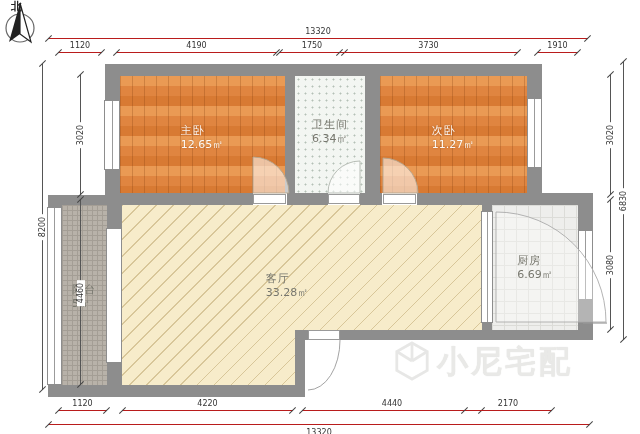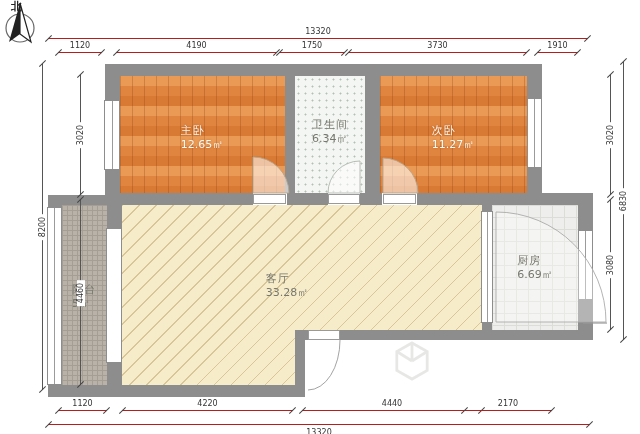--- a/index.html
+++ b/index.html
@@ -141,21 +141,21 @@
   </div>
   <div class="dim-h" style="left:58px;top:52px;width:44px;">
     <span class="lbl">1120</span>
   </div>
   <div class="dim-h" style="left:116px;top:52px;width:161px;">
     <span class="lbl">4190</span>
   </div>
   <div class="dim-h" style="left:279px;top:52px;width:66px;">
     <span class="lbl">1750</span>
   </div>
-  <div class="dim-h" style="left:348px;top:52px;width:179px;">
+  <div class="dim-h" style="left:339px;top:52px;width:179px;">
     <span class="lbl">3730</span>
   </div>
   <div class="dim-h" style="left:537px;top:52px;width:41px;">
     <span class="lbl">1910</span>
   </div>
 
   <div class="dim-h" style="left:58px;top:410px;width:49px;">
     <span class="lbl">1120</span>
   </div>
   <div class="dim-h" style="left:122px;top:410px;width:171px;">
@@ -189,15 +189,16 @@
   </div>
   <div class="dim-v" style="left:623px;top:62px;height:278px;">
     <span class="lbl">6830</span>
   </div>
 
   <div class="watermark">
     <svg width="38" height="42" viewBox="0 0 40 44">
       <path d="M20,3 L36,12 L36,32 L20,41 L4,32 L4,12 Z" fill="none" stroke="#e2e2e0" stroke-width="3"></path>
       <path d="M20,3 L20,22 M4,12 L20,22 M36,12 L20,22" fill="none" stroke="#e2e2e0" stroke-width="3"></path>
     </svg>
+    <span class="wm-text">小尼宅配</span>
   </div>
 
 </div>
 
 </body></html>

